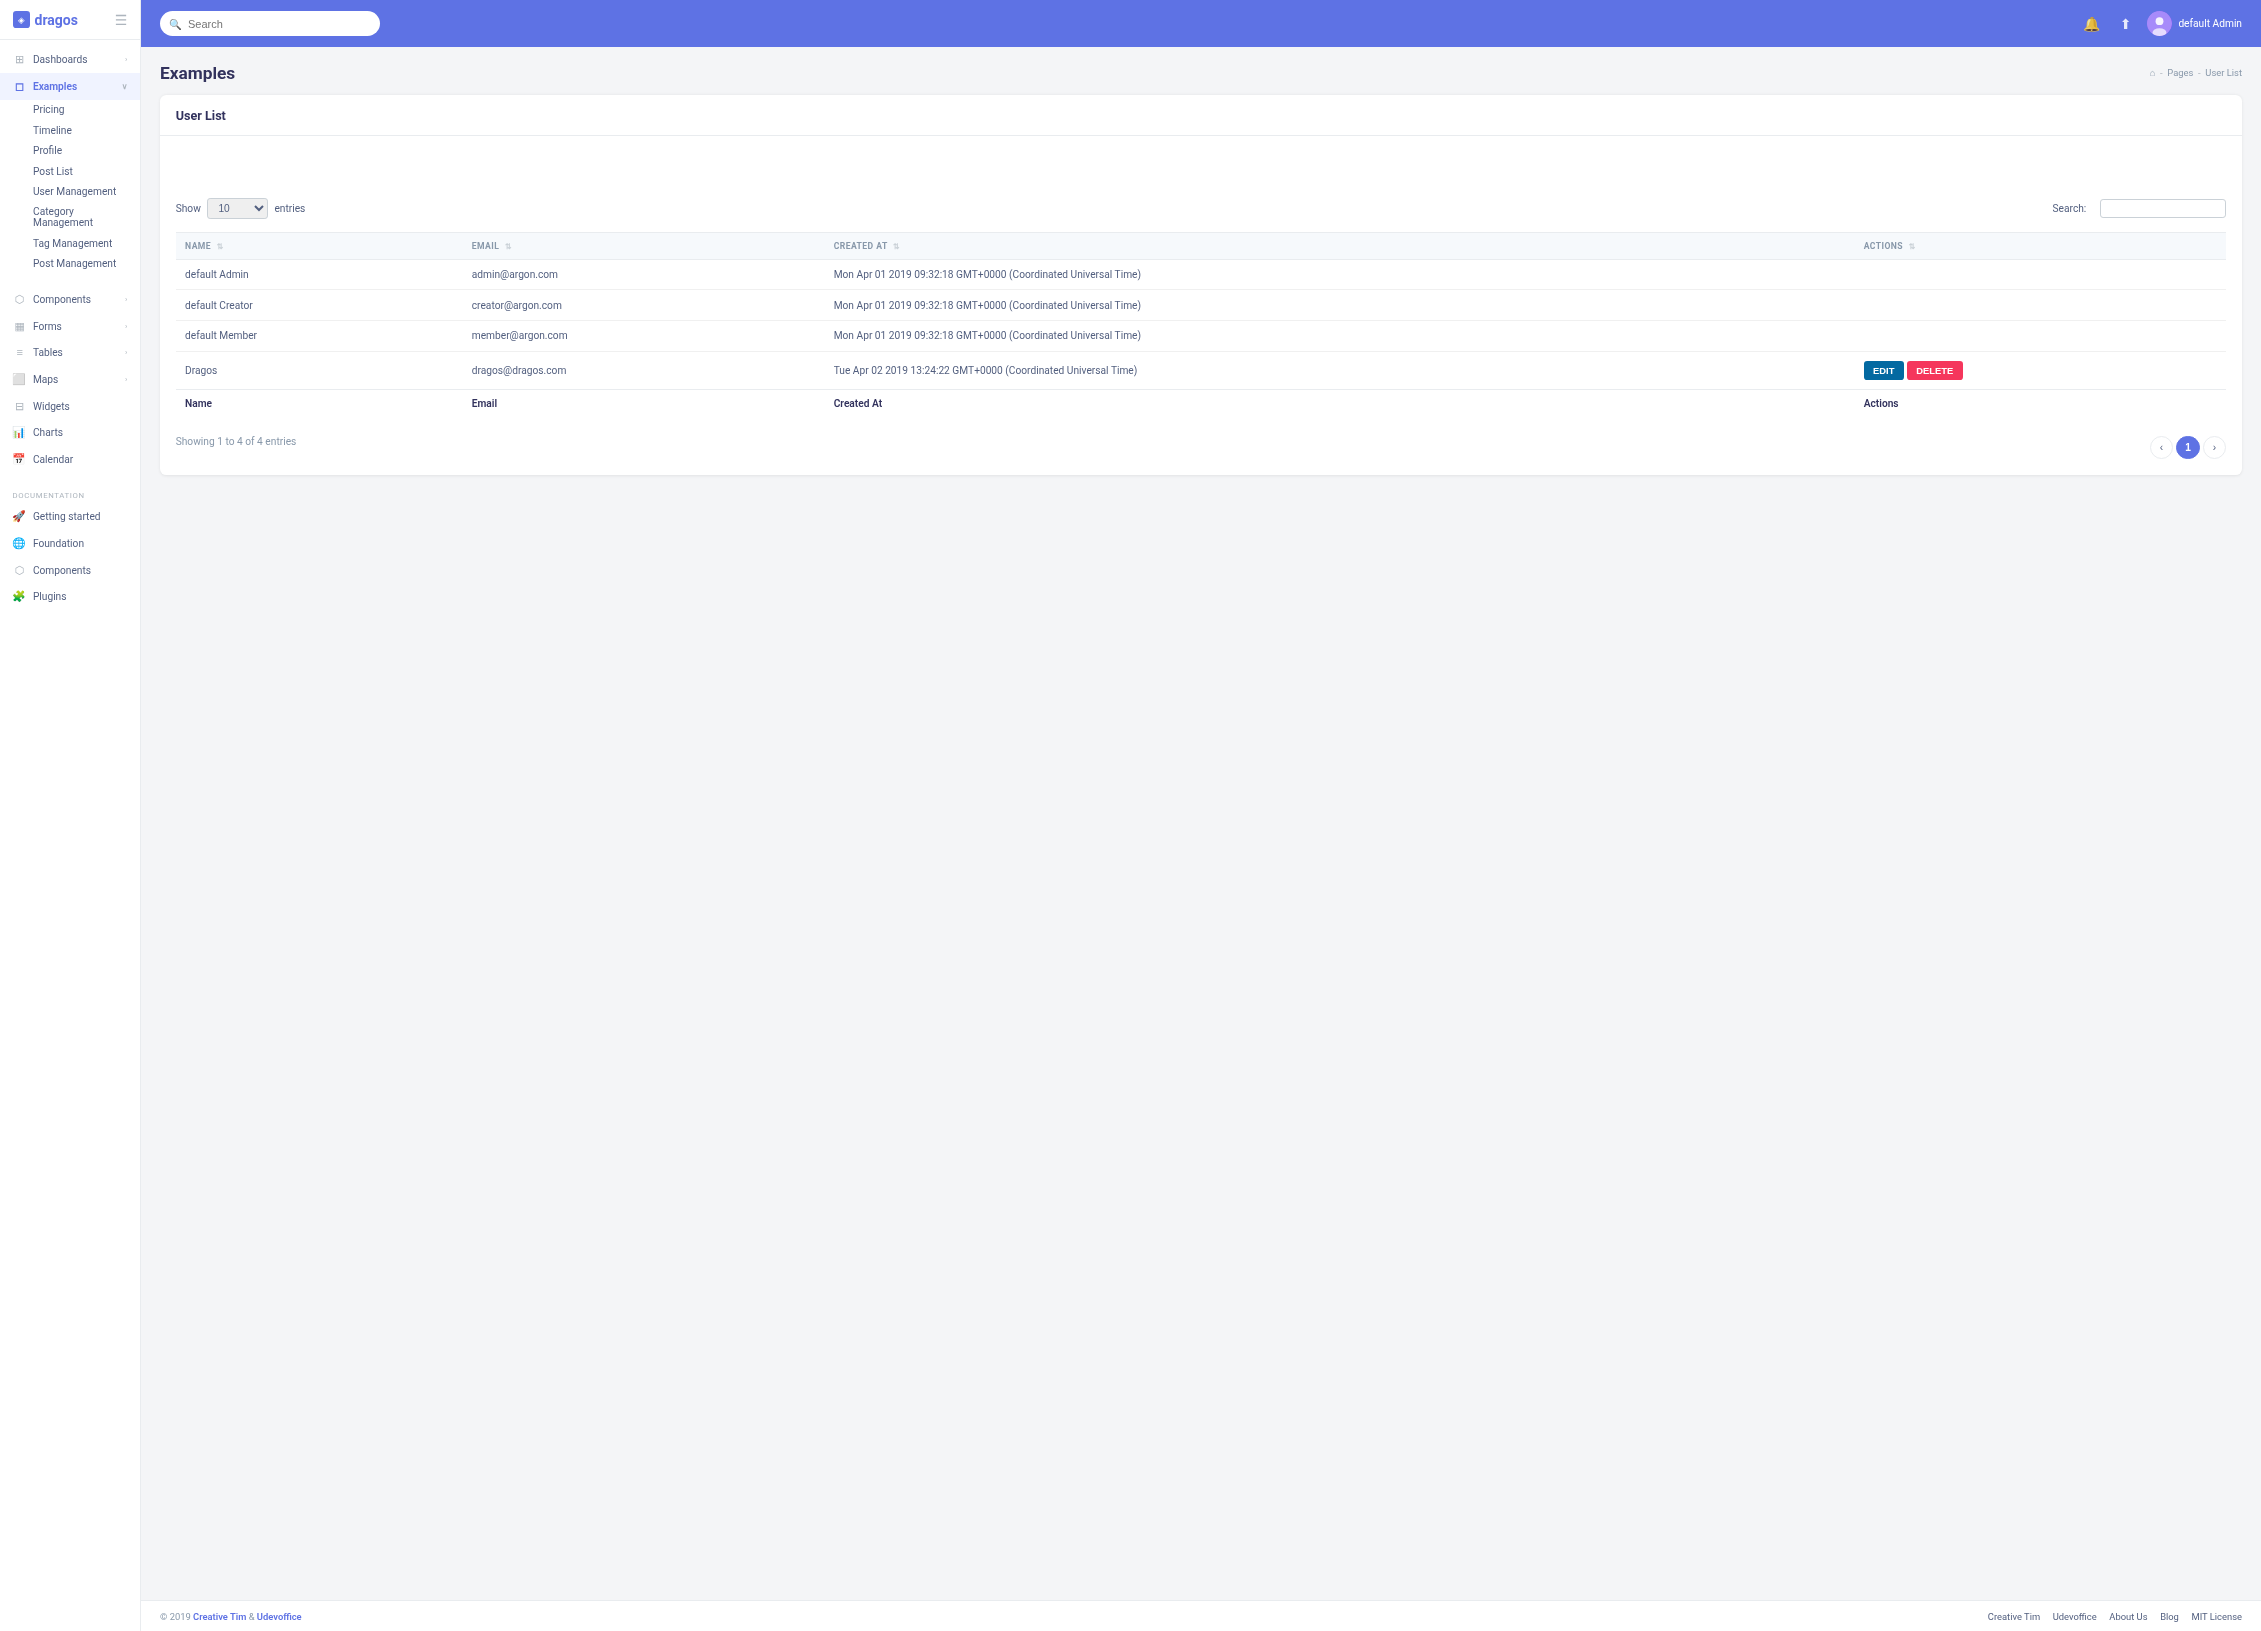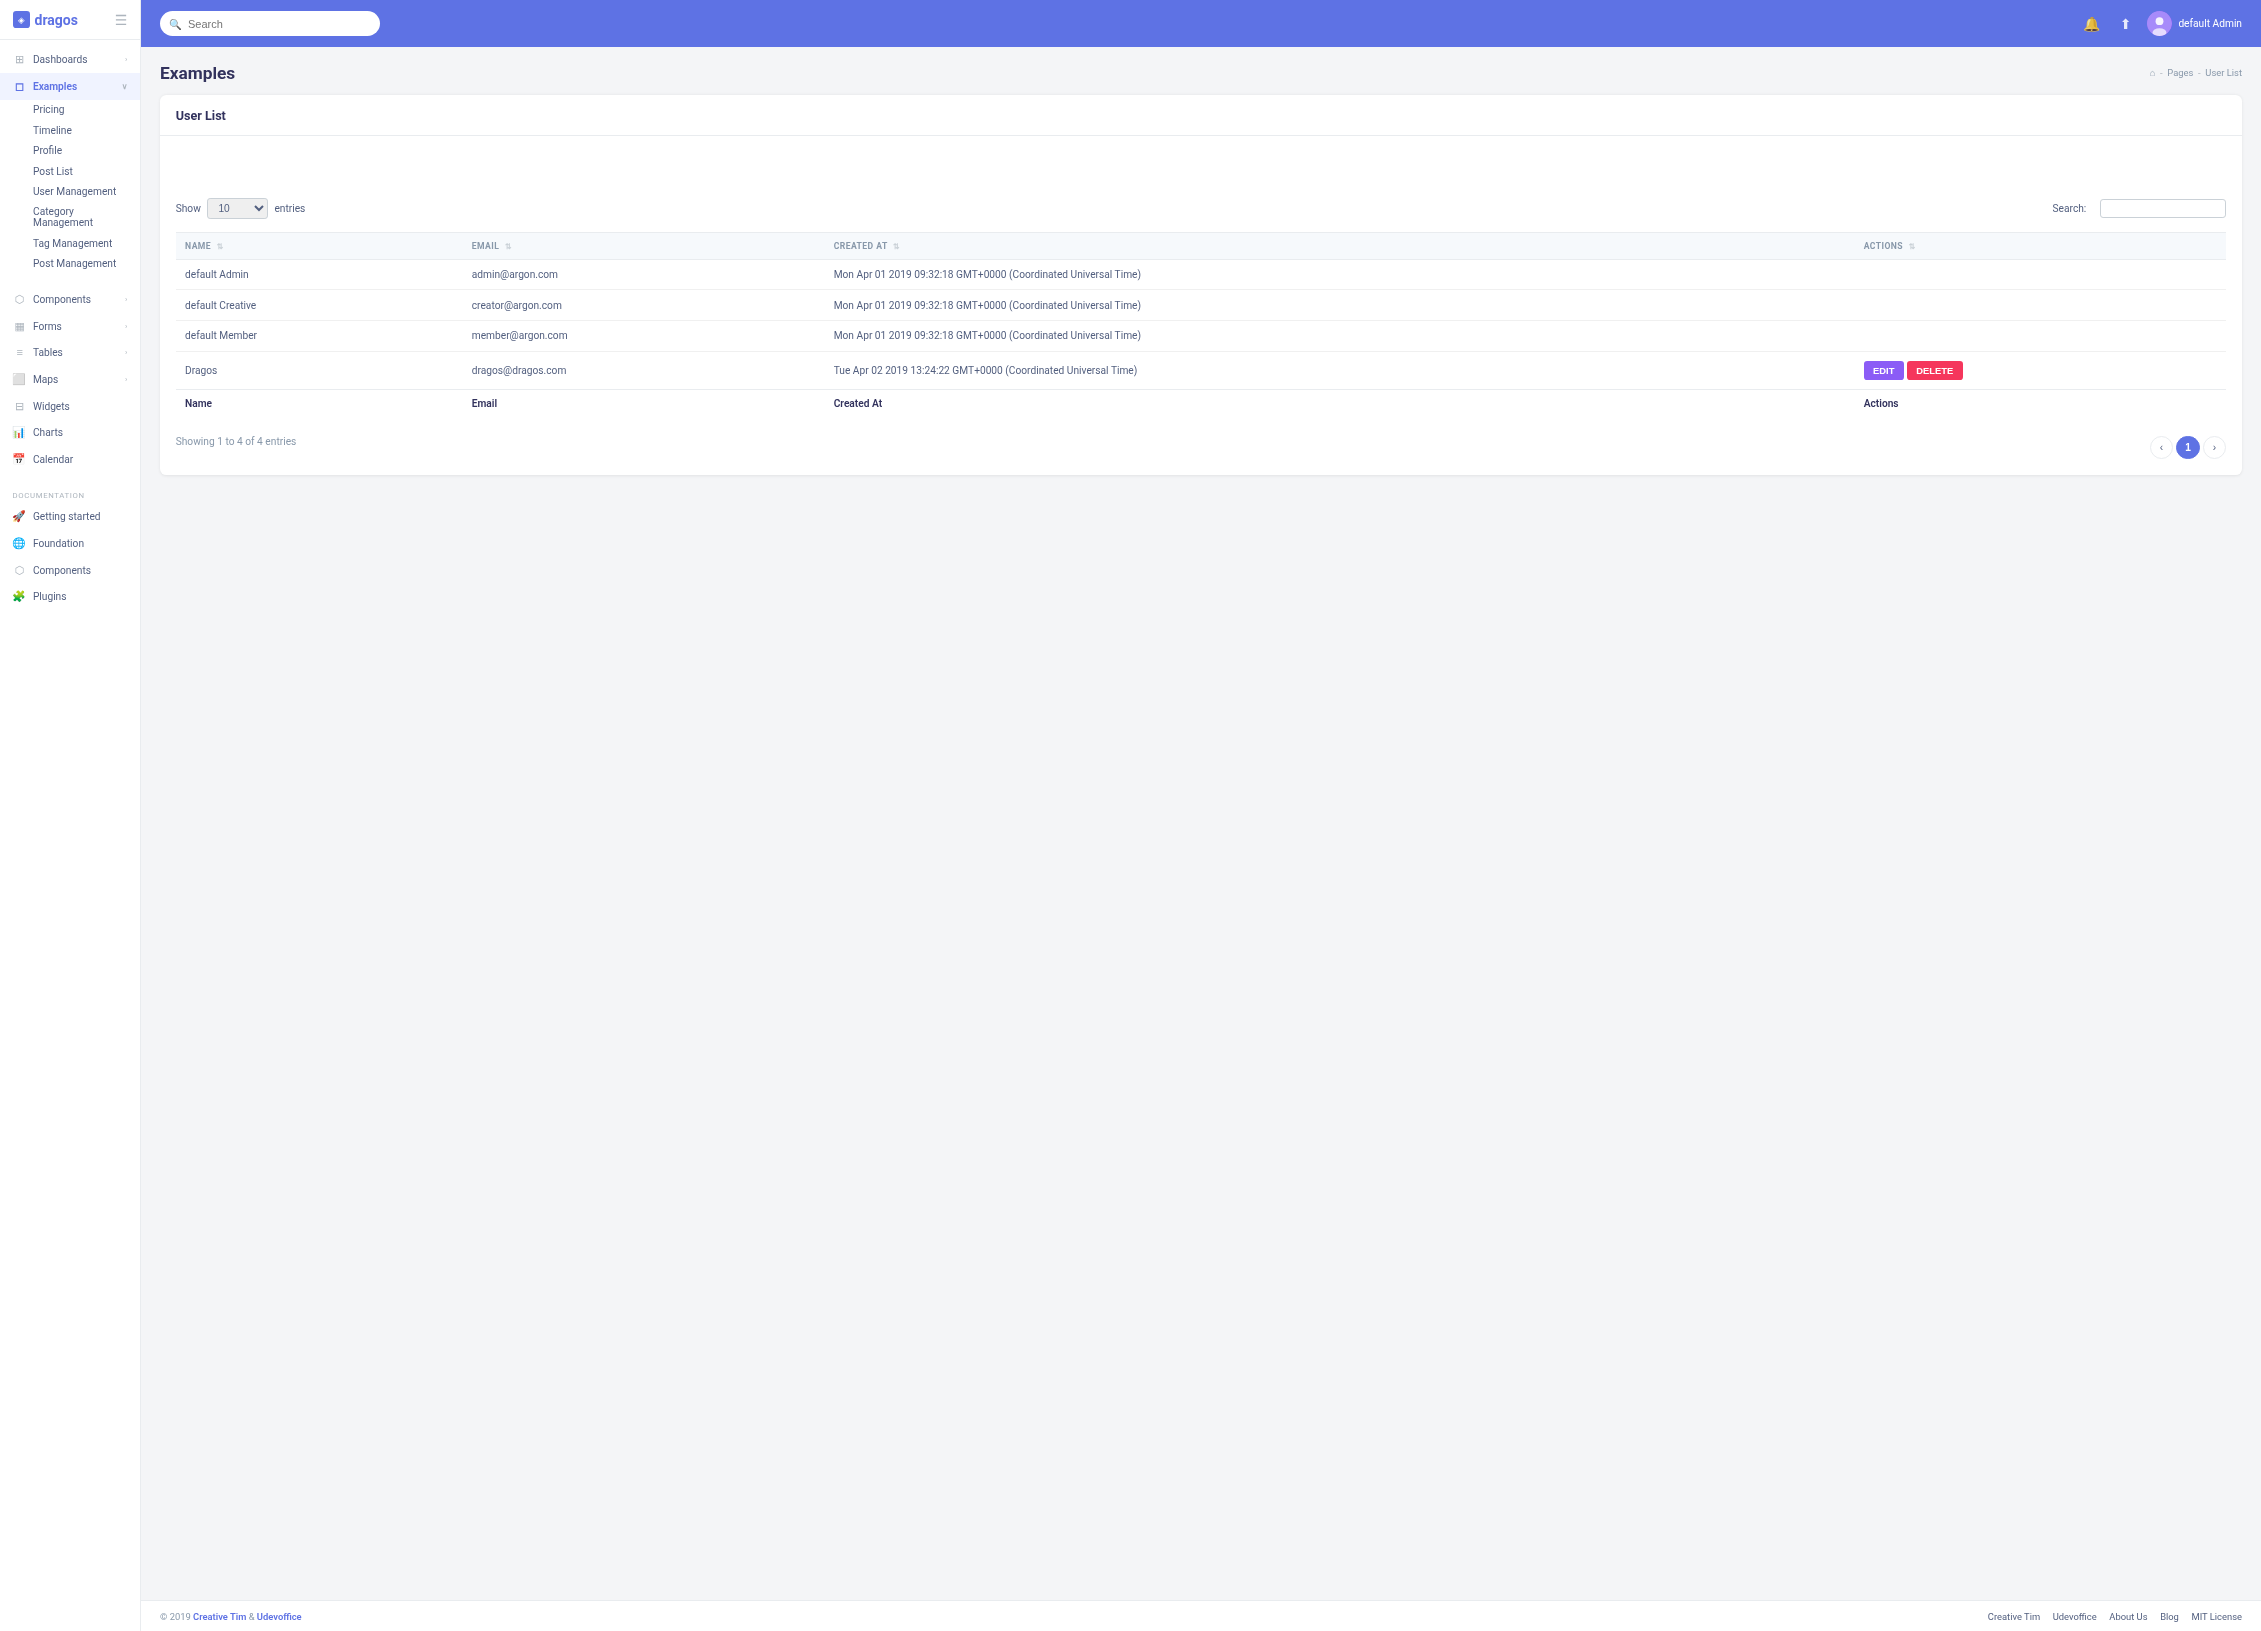--- a/index.html
+++ b/index.html
@@ -264,21 +264,21 @@
       padding: 7.8px 9.4px;
       font-size: 10.2px;
       font-weight: 600;
       color: #32325d;
       border-top: 0.8px solid #e9ecef;
       text-align: left;
     }
 
     
     .btn-edit {
-      background: #8b5cf6;
+      background: #0369a1;
       color: #fff;
       border: none;
       border-radius: 3.1px;
       padding: 3.9px 9.4px;
       font-size: 9.4px;
       cursor: pointer;
       font-weight: 600;
       margin-right: 3.1px;
     }
     .btn-delete {
@@ -559,21 +559,21 @@
           </thead>
           <tbody id="user-table-body">
 
           <tr>
                 <td>default Admin</td>
                 <td>admin@argon.com</td>
                 <td>Mon Apr 01 2019 09:32:18 GMT+0000 (Coordinated Universal Time)</td>
                 <td></td>
               </tr>
               <tr>
-                <td>default Creative</td>
+                <td>default Creator</td>
                 <td>creator@argon.com</td>
                 <td>Mon Apr 01 2019 09:32:18 GMT+0000 (Coordinated Universal Time)</td>
                 <td></td>
               </tr>
               <tr>
                 <td>default Member</td>
                 <td>member@argon.com</td>
                 <td>Mon Apr 01 2019 09:32:18 GMT+0000 (Coordinated Universal Time)</td>
                 <td></td>
               </tr>

